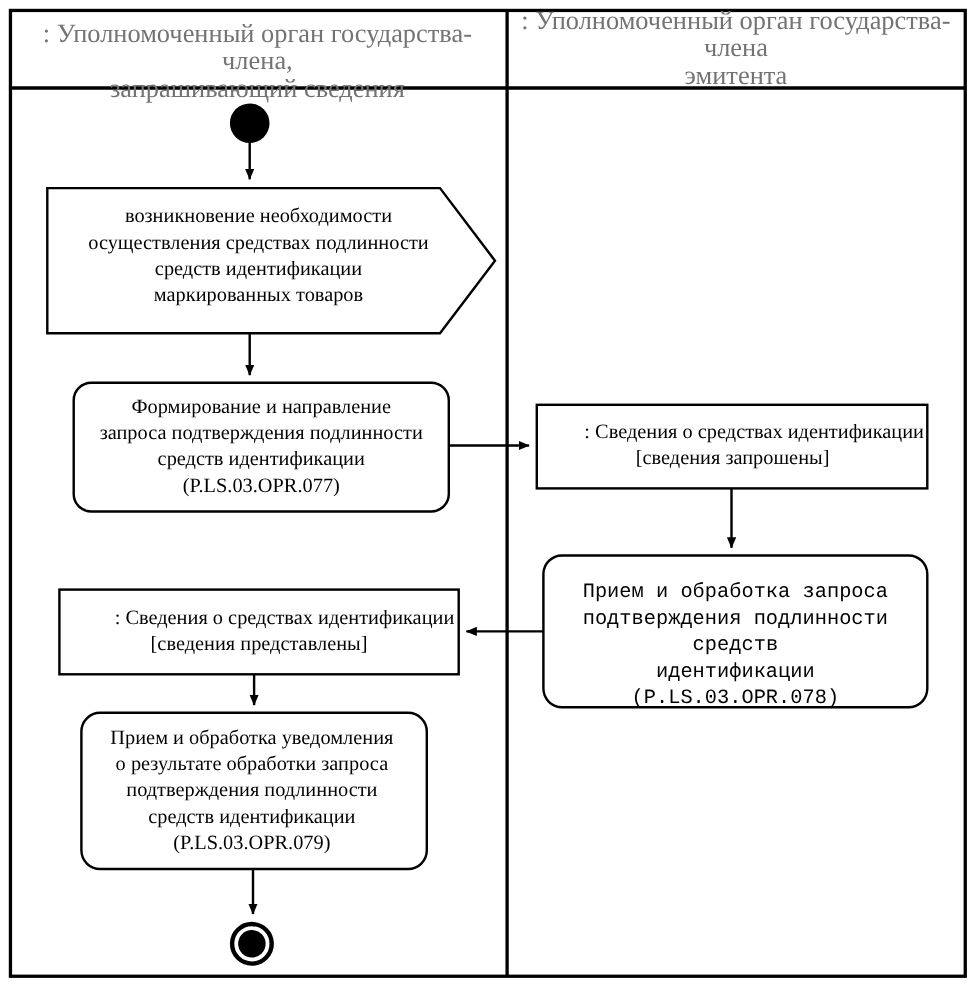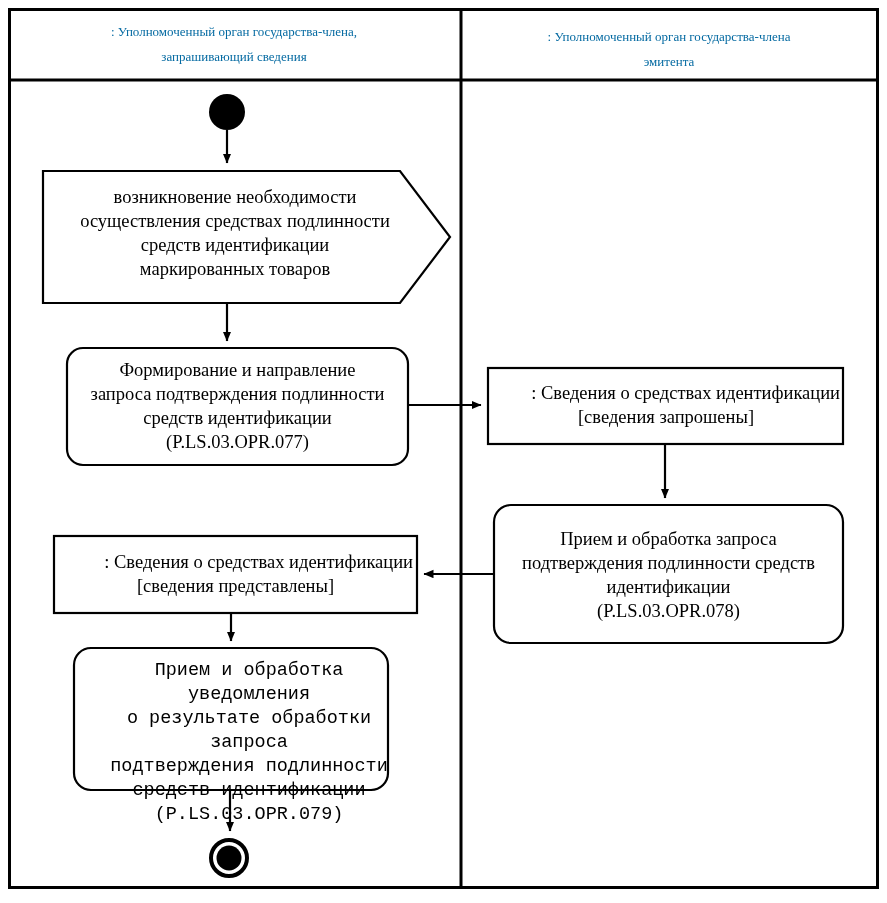--- a/index.html
+++ b/index.html
@@ -59,23 +59,23 @@
     stroke: none;
   }
   .ring {
     fill: none;
     stroke: #000000;
     stroke-width: 4;
   }
   .lane-title {
     position: absolute;
     text-align: center;
-    font-size: 13px;
+    font-size: 24px;
     line-height: 25px;
-    color: #0369a1;
+    color: #737373;
   }
   .node-text {
     position: absolute;
     text-align: center;
     font-size: 18.5px;
     line-height: 24px;
     color: #000000;
     pointer-events: none;
   }
   .obj-line-1 {
@@ -134,21 +134,21 @@
 
     <circle class="ring" cx="229" cy="858" r="18"></circle>
     <circle class="solid-fill" cx="229" cy="858" r="12.5"></circle>
   </svg>
 
   <div class="lane-title" style="left:16px; top:19px; width:436px;">
     <span>: Уполномоченный орган государства-члена,</span><br>
     <span>запрашивающий сведения</span>
   </div>
 
-  <div class="lane-title" style="left:466px; top:24px; width:406px;">
+  <div class="lane-title" style="left:466px; top:7px; width:406px;">
     <span>: Уполномоченный орган государства-члена</span><br>
     <span>эмитента</span>
   </div>
 
   <div class="node-text" style="left:60px; top:185px; width:350px;">
     <span>возникновение необходимости</span><br>
     <span>осуществления средствах подлинности</span><br>
     <span>средств идентификации</span><br>
     <span>маркированных товаров</span>
   </div>
@@ -158,33 +158,33 @@
     <span>запроса подтверждения подлинности</span><br>
     <span>средств идентификации</span><br>
     <span>(P.LS.03.OPR.077)</span>
   </div>
 
   <div class="node-text" style="left:492px; top:381px; width:348px;">
     <span class="obj-line-1">: Сведения о средствах идентификации</span>
     <span class="obj-line-2">[сведения запрошены]</span>
   </div>
 
-  <div class="node-text" style="left:496px; top:527px; width:345px;">
+  <div class="node-text" style="left:496px; top:527px; width:345px;font-family:Liberation Mono, monospace;">
     <span>Прием и обработка запроса</span><br>
     <span>подтверждения подлинности средств</span><br>
     <span>идентификации</span><br>
     <span>(P.LS.03.OPR.078)</span>
   </div>
 
   <div class="node-text" style="left:58px; top:550px; width:355px;">
     <span class="obj-line-1">: Сведения о средствах идентификации</span>
     <span class="obj-line-2">[сведения представлены]</span>
   </div>
 
-  <div class="node-text" style="left:92px; top:659px; width:314px;font-family:Liberation Mono, monospace;">
+  <div class="node-text" style="left:72px; top:659px; width:314px;">
     <span>Прием и обработка уведомления</span><br>
     <span>о результате обработки запроса</span><br>
     <span>подтверждения подлинности</span><br>
     <span>средств идентификации</span><br>
     <span>(P.LS.03.OPR.079)</span>
   </div>
 
 </div>
 
 </body></html>

